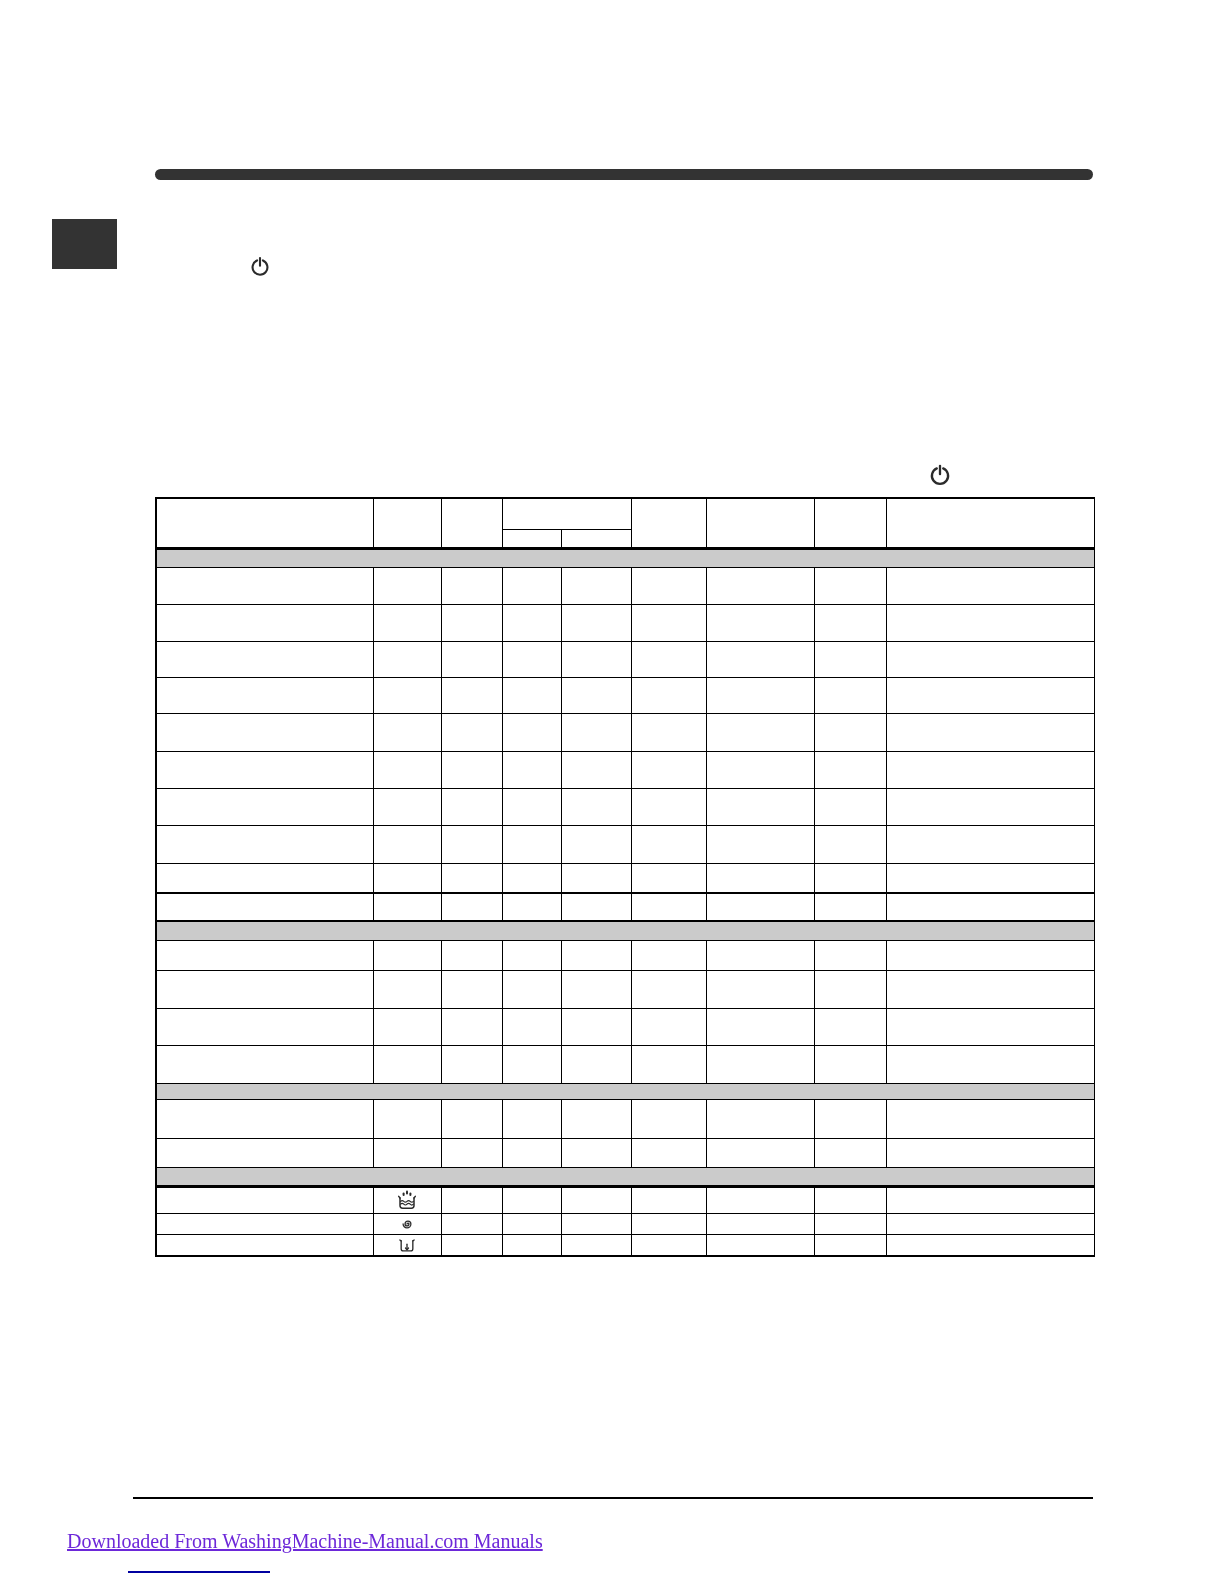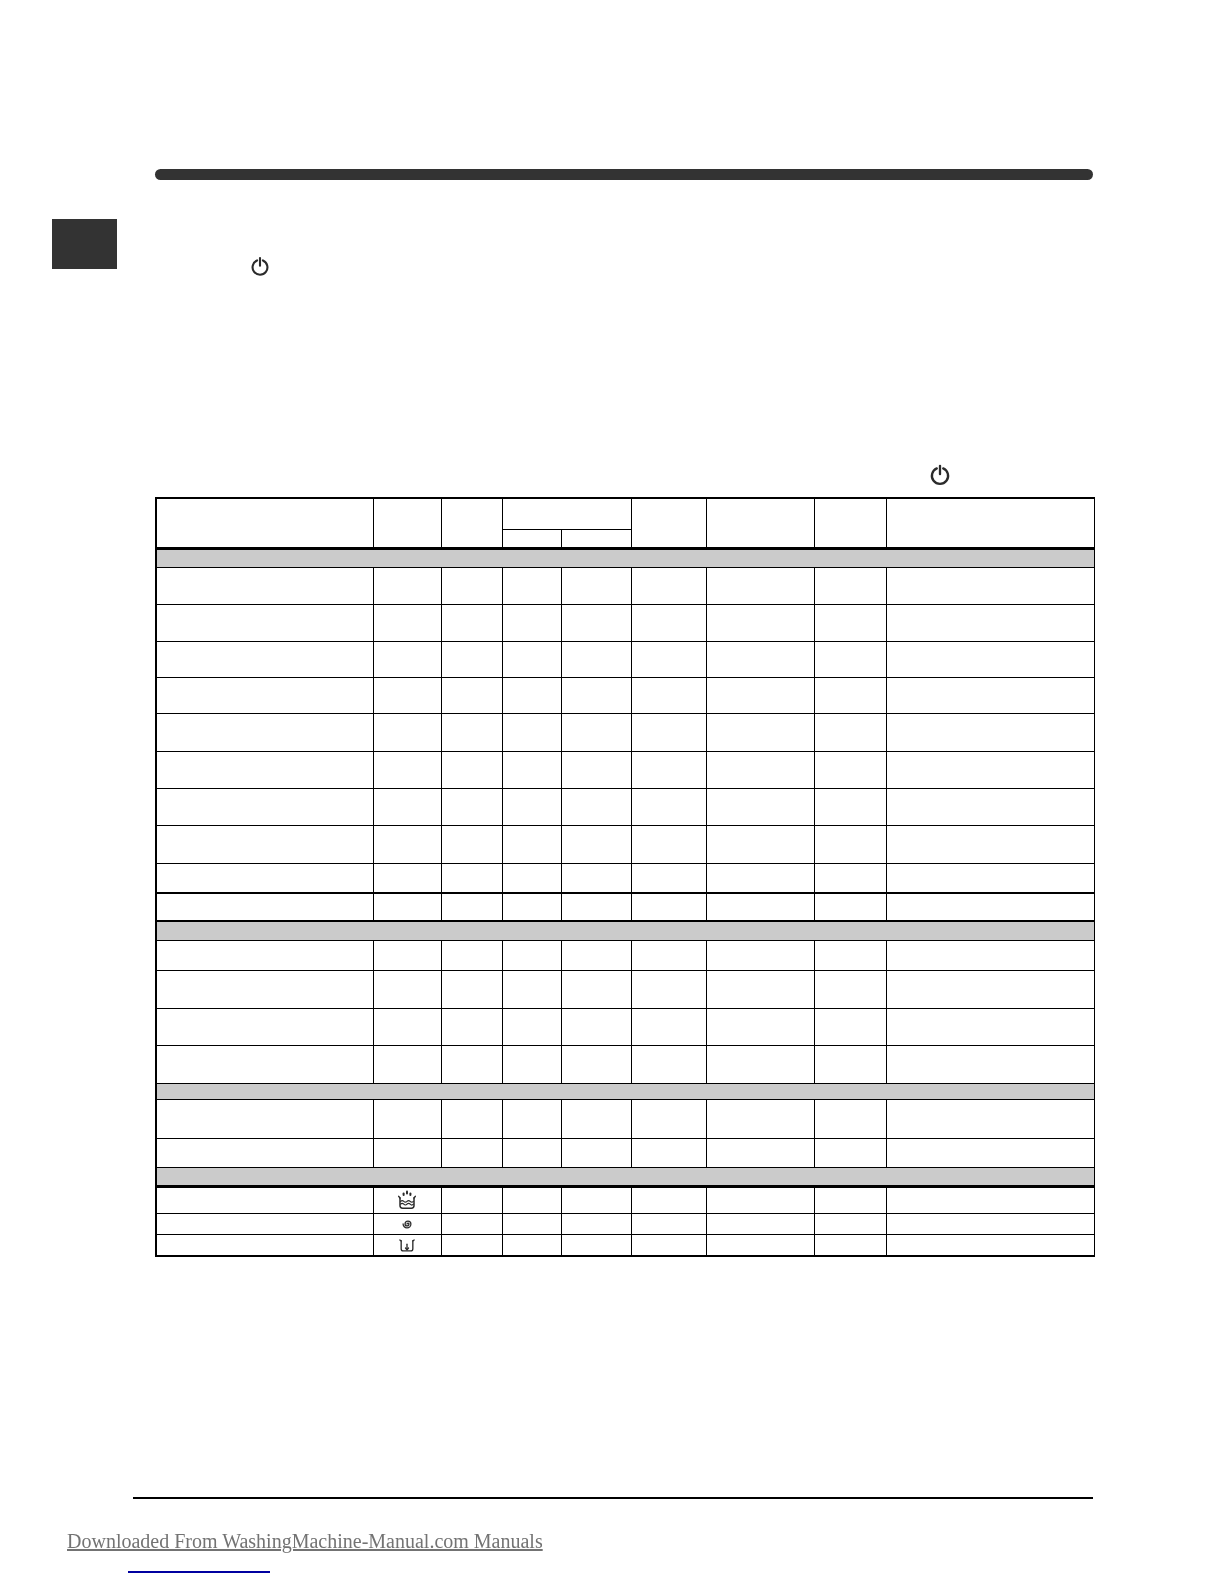--- a/index.html
+++ b/index.html
@@ -356,17 +356,17 @@
             <td></td>
             <td></td>
             <td></td>
           </tr>
         </tbody>
     </table>
   </div>
 
   <div id="footer-rule" style="background: rgb(0, 0, 0);"></div>
 
-  <a id="footer-link" href="#" style="color: #737373; text-decoration: underline;">Downloaded From WashingMachine-Manual.com Manuals</a>
+  <a id="footer-link" href="#" style="color: #6d28d9; text-decoration: underline;">Downloaded From WashingMachine-Manual.com Manuals</a>
 
   <div id="footer-underline" style="background: rgb(0, 0, 160);"></div>
 
 </div>
 
 </body></html>

